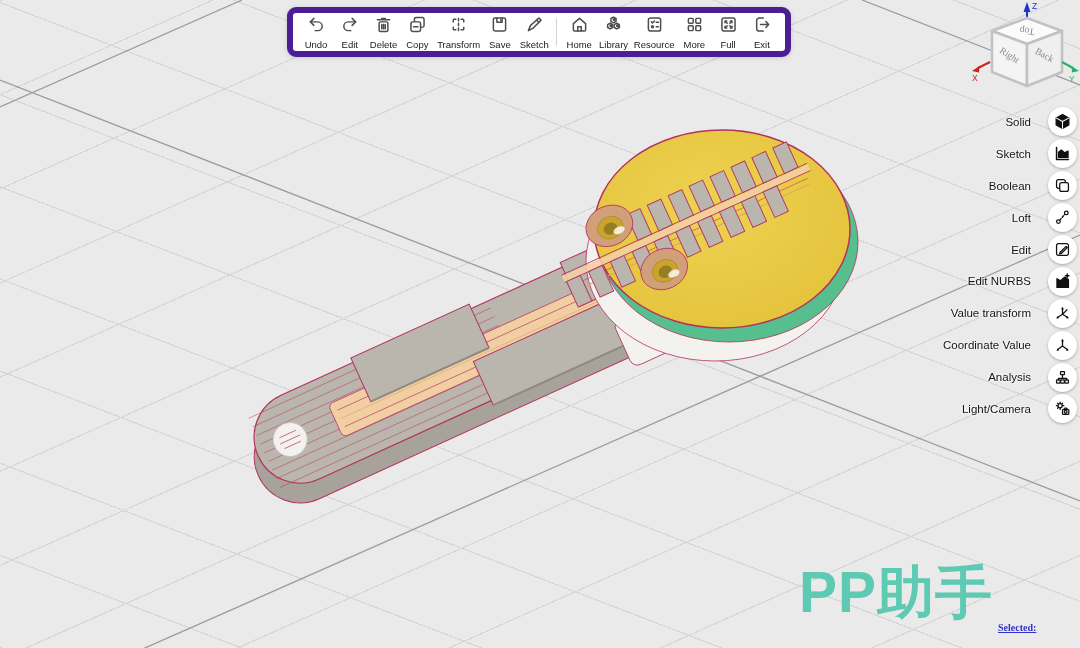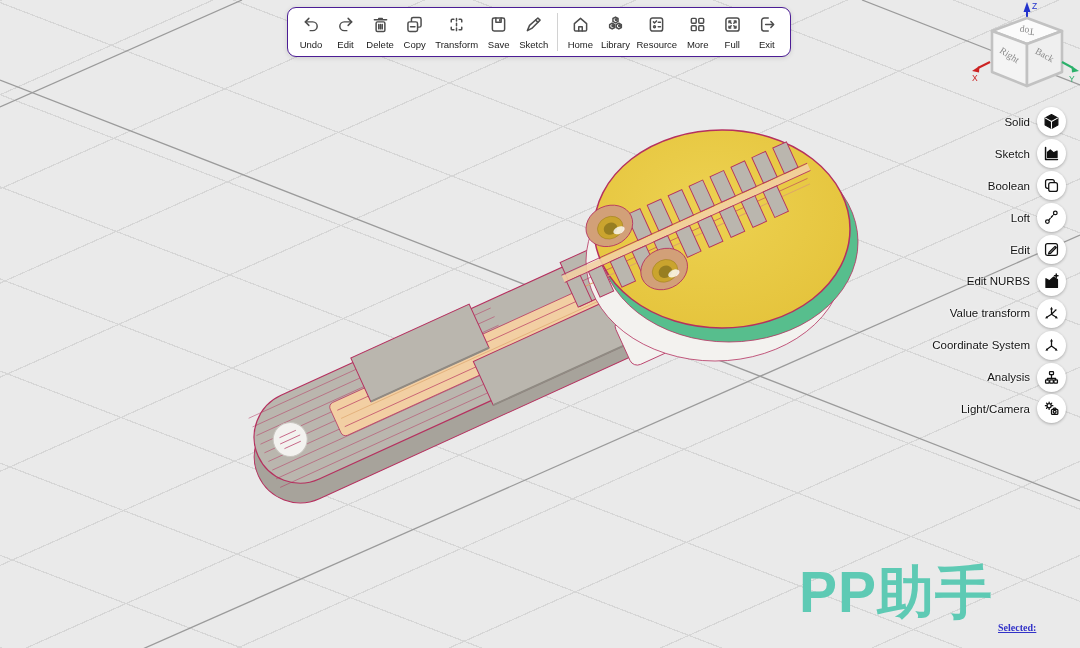--- a/index.html
+++ b/index.html
@@ -9,35 +9,35 @@
   
   .viewport{position:absolute;inset:0;
     background:
       repeating-linear-gradient(156deg,#d6d6d6 0 1.2px,transparent 1.2px 86px),
       repeating-linear-gradient(21deg,#d6d6d6 0 1.2px,transparent 1.2px 86px),
       #eaeaea;}
   .model-svg{position:absolute;left:0;top:0;}
 
   
   .toolbar{position:absolute;left:287px;top:7px;width:504px;height:50px;box-sizing:border-box;
-    background:#fff;border:1px solid #4c1d95;border-radius:9px;
+    background:#fff;border:6px solid #4c1d95;border-radius:9px;
     box-shadow:0 1px 5px rgba(0,0,0,.13);
     display:flex;align-items:center;justify-content:space-between;padding:4px 9px;z-index:5;}
   .tb-group{display:contents;}
   .tb-item{display:flex;flex-direction:column;align-items:center;justify-content:center;
     gap:1px;min-width:28px;cursor:pointer;}
   .tb-item svg{width:21px;height:21px;stroke:#4d4d4d;fill:none;stroke-width:1.7;
     stroke-linecap:round;stroke-linejoin:round;}
   .tb-label{font-size:9.5px;color:#1a1a1a;white-space:nowrap;line-height:1;}
   .tb-divider{width:1px;align-self:stretch;background:#d2d2d2;margin:1px 2px;}
 
   
   .sidebar{position:absolute;right:0;top:106px;display:flex;flex-direction:column;z-index:5;}
   .sb-item{display:flex;align-items:center;justify-content:flex-end;height:31.9px;
-    padding-right:14px;gap:7px;cursor:pointer;}
+    padding-right:3px;gap:17px;cursor:pointer;}
   .sb-label{font-size:11.5px;color:#141414;white-space:nowrap;
     text-shadow:0 0 3px #fff,0 0 3px #fff;}
   .sb-circle{width:29px;height:29px;border-radius:50%;background:#fff;flex:0 0 29px;
     box-shadow:0 1px 3px rgba(0,0,0,.28);display:flex;align-items:center;justify-content:center;}
   .sb-circle svg{width:19px;height:19px;stroke:#111;fill:none;stroke-width:1.6;
     stroke-linecap:round;stroke-linejoin:round;}
 
   
   .viewcube{position:absolute;left:970px;top:0;z-index:4;}
   .vc-face-label{font-family:"Liberation Serif",serif;font-size:9.5px;fill:#8a8a8a;}
@@ -354,21 +354,21 @@
           <path d="M12 13V5.5M12 13l-6.5 4M12 13l6.5 4M12 13l5-5"></path>
           <polygon points="12,3.5 10.3,7 13.7,7" fill="#111" stroke="none"></polygon>
           <polygon points="4,18.2 7.7,17.9 6,15.2 " fill="#111" stroke="none"></polygon>
           <polygon points="20,18.2 16.3,17.9 18,15.2" fill="#111" stroke="none"></polygon>
           <polygon points="18.5,6.5 15.7,7.3 17.8,9.3" fill="#111" stroke="none"></polygon>
         </svg>
       </span>
     </div>
 
     <div class="sb-item">
-      <span class="sb-label">Coordinate System</span>
+      <span class="sb-label">Coordinate Value</span>
       <span class="sb-circle">
         <svg viewBox="0 0 24 24">
           <path d="M12 12.5V5.5M12 12.5l-6 4.5M12 12.5l6 4.5"></path>
           <polygon points="12,3.5 10.3,7 13.7,7" fill="#111" stroke="none"></polygon>
           <polygon points="4.2,18.6 7.8,18.2 6.2,15.6" fill="#111" stroke="none"></polygon>
           <polygon points="19.8,18.6 16.2,18.2 17.8,15.6" fill="#111" stroke="none"></polygon>
         </svg>
       </span>
     </div>
 

